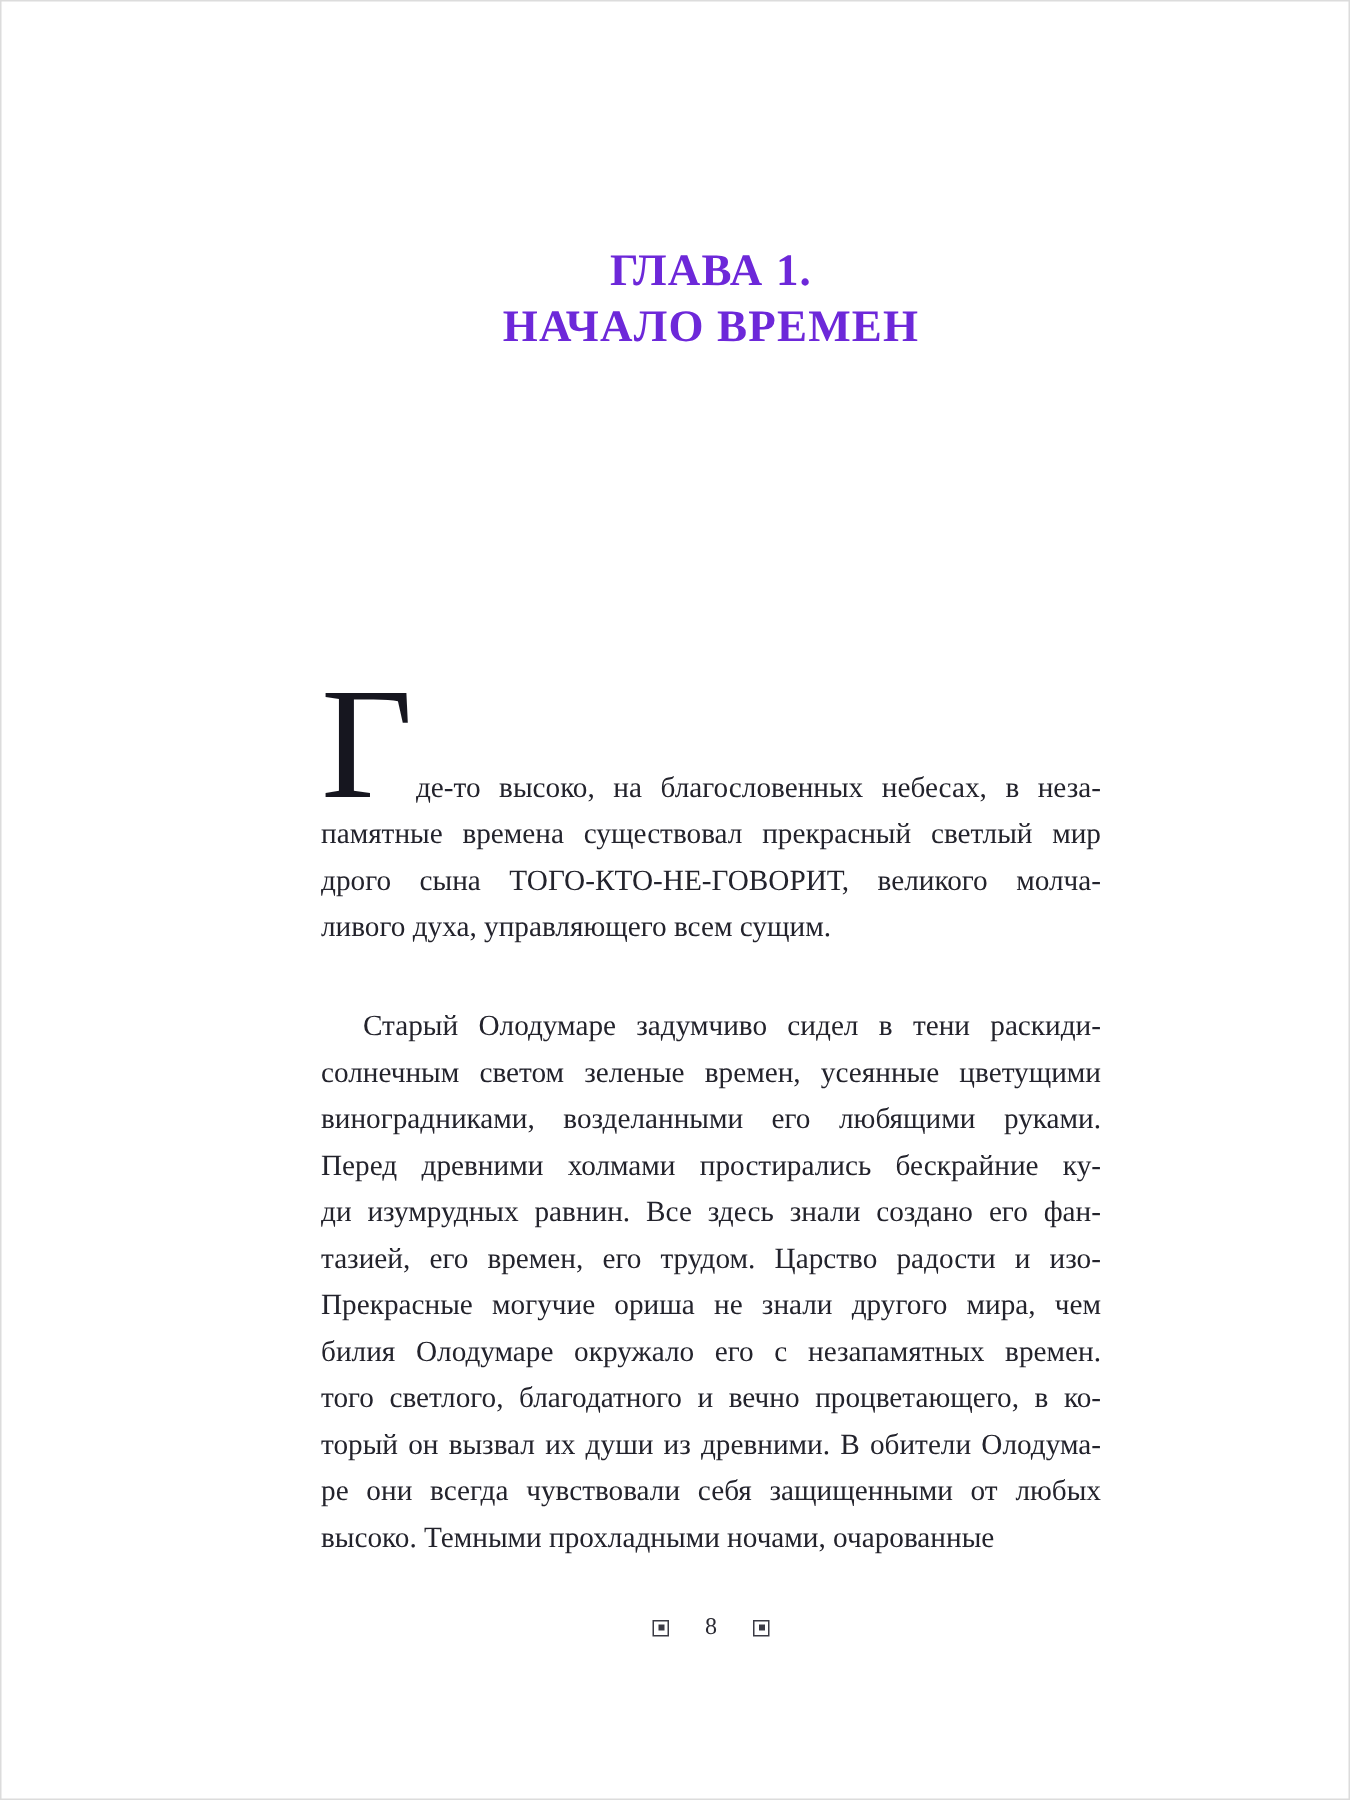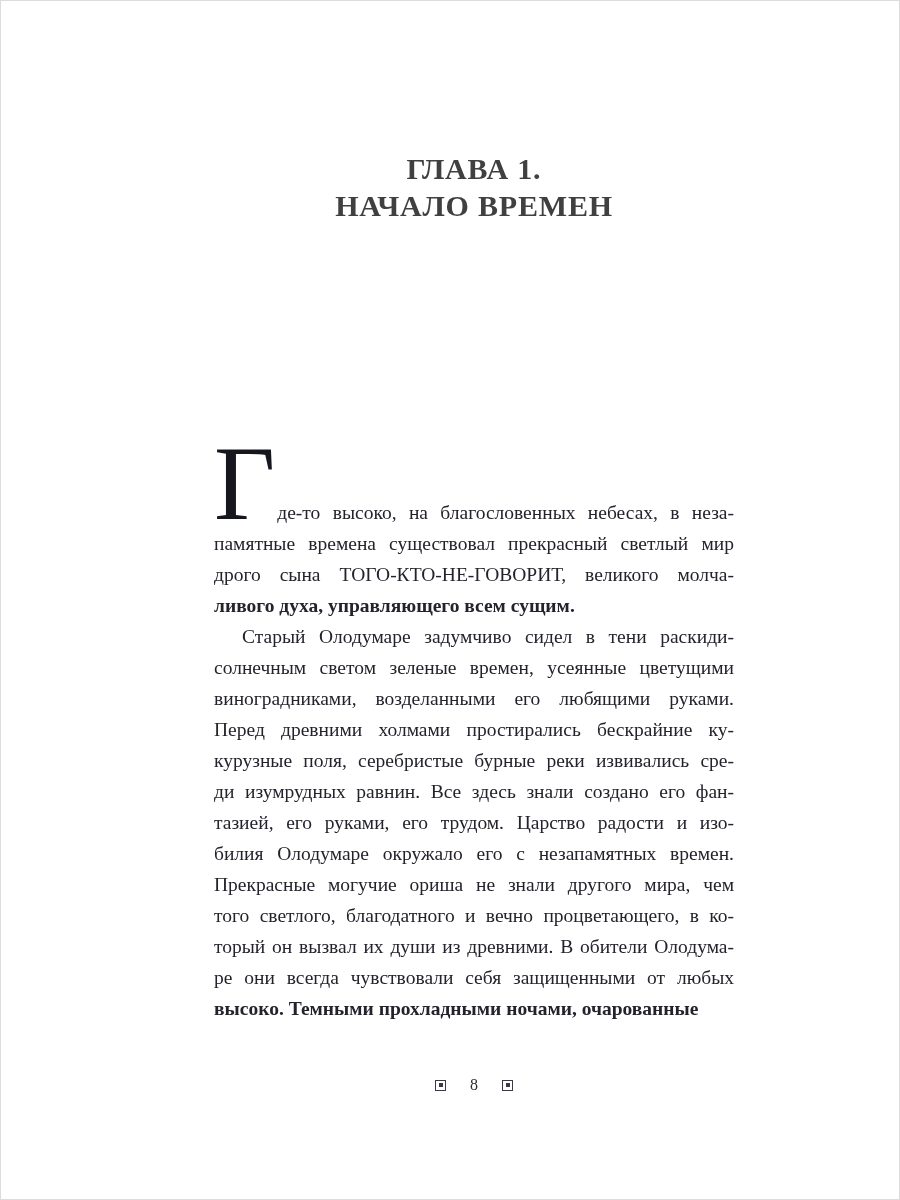--- a/index.html
+++ b/index.html
@@ -17,46 +17,46 @@
     color: #20202a;
     overflow: hidden;
   }
   .content {
     position: absolute;
     left: 214px;
     top: 150px;
     width: 520px;
   }
   .chapter-title {
-    margin: 0;
+    margin: 12px;
     text-align: center;
     font-size: 30px;
     line-height: 37px;
     font-weight: bold;
     letter-spacing: 0.8px;
-    color: #404040;
+    color: #6d28d9;
   }
   .body-text {
     margin-top: 244px;
     font-size: 19.5px;
     line-height: 31px;
     color: #23232c;
   }
   .para { margin: 0; }
   .line {
     text-align: justify;
     text-align-last: justify;
     white-space: normal;
   }
   .line.last {
     text-align-last: left;
-    font-weight: bold;
   }
   .para.indent .line:first-child {
     text-indent: 28px;
+    margin-top: 35px;
   }
   .dropcap {
     font-size: 106px;
     line-height: 31px;
     font-weight: normal;
     color: #16161f;
     padding-right: 2px;
   }
   .footer {
     position: absolute;
@@ -106,25 +106,24 @@
           <div class="line"><span class="dropcap">Г</span>де-то высоко, на благословенных небесах, в неза-</div>
           <div class="line">памятные времена существовал прекрасный светлый мир</div>
           <div class="line">дрого сына ТОГО-КТО-НЕ-ГОВОРИТ, великого молча-</div>
           <div class="line last">ливого духа, управляющего всем сущим.</div>
         </div>
       <div class="para indent">
           <div class="line">Старый Олодумаре задумчиво сидел в тени раскиди-</div>
           <div class="line">солнечным светом зеленые времен, усеянные цветущими</div>
           <div class="line">виноградниками, возделанными его любящими руками.</div>
           <div class="line">Перед древними холмами простирались бескрайние ку-</div>
-          <div class="line">курузные поля, серебристые бурные реки извивались сре-</div>
           <div class="line">ди изумрудных равнин. Все здесь знали создано его фан-</div>
-          <div class="line">тазией, его руками, его трудом. Царство радости и изо-</div>
+          <div class="line">тазией, его времен, его трудом. Царство радости и изо-</div>
+          <div class="line">Прекрасные могучие ориша не знали другого мира, чем</div>
           <div class="line">билия Олодумаре окружало его с незапамятных времен.</div>
-          <div class="line">Прекрасные могучие ориша не знали другого мира, чем</div>
           <div class="line">того светлого, благодатного и вечно процветающего, в ко-</div>
           <div class="line">торый он вызвал их души из древними. В обители Олодума-</div>
           <div class="line">ре они всегда чувствовали себя защищенными от любых</div>
           <div class="line last">высоко. Темными прохладными ночами, очарованные</div>
         </div>
     </div>
 
   </div>
 
   <div class="footer">

